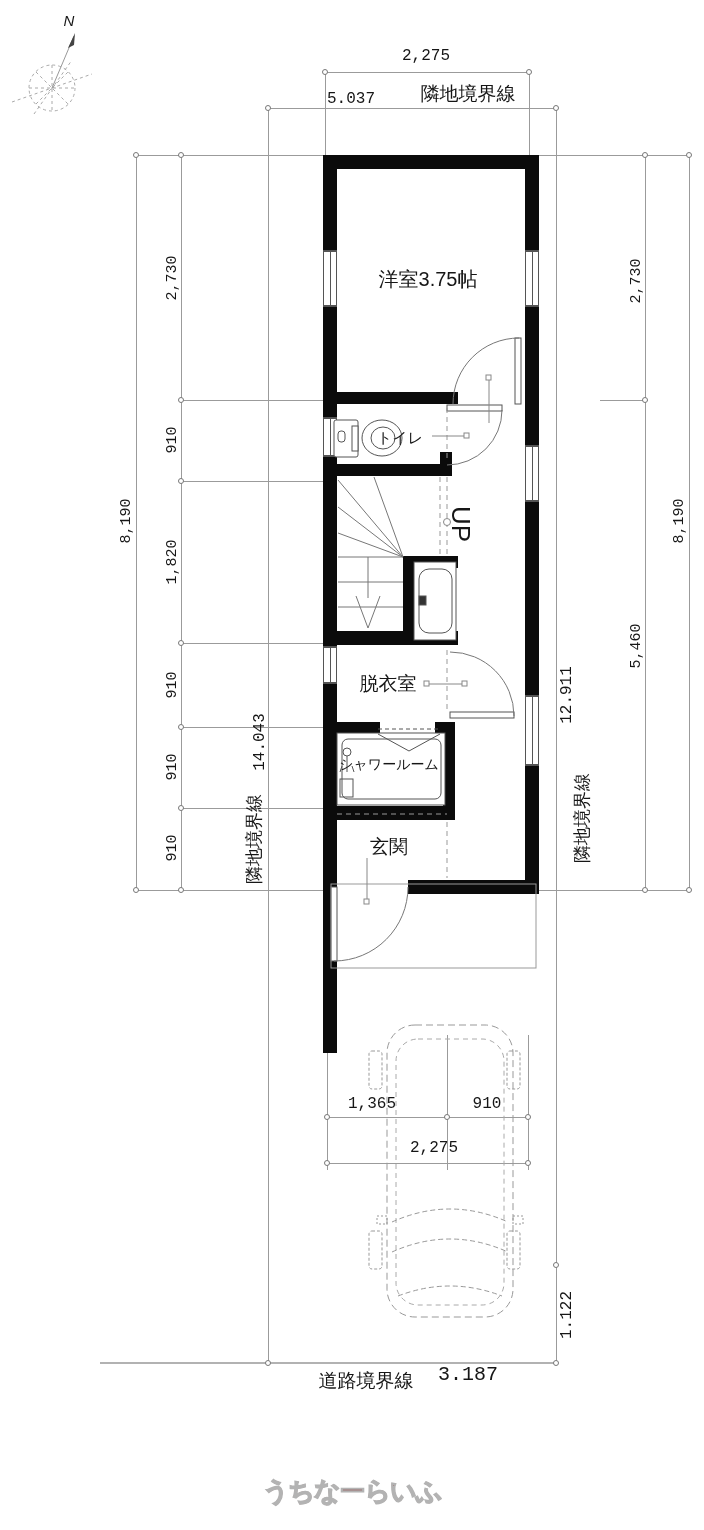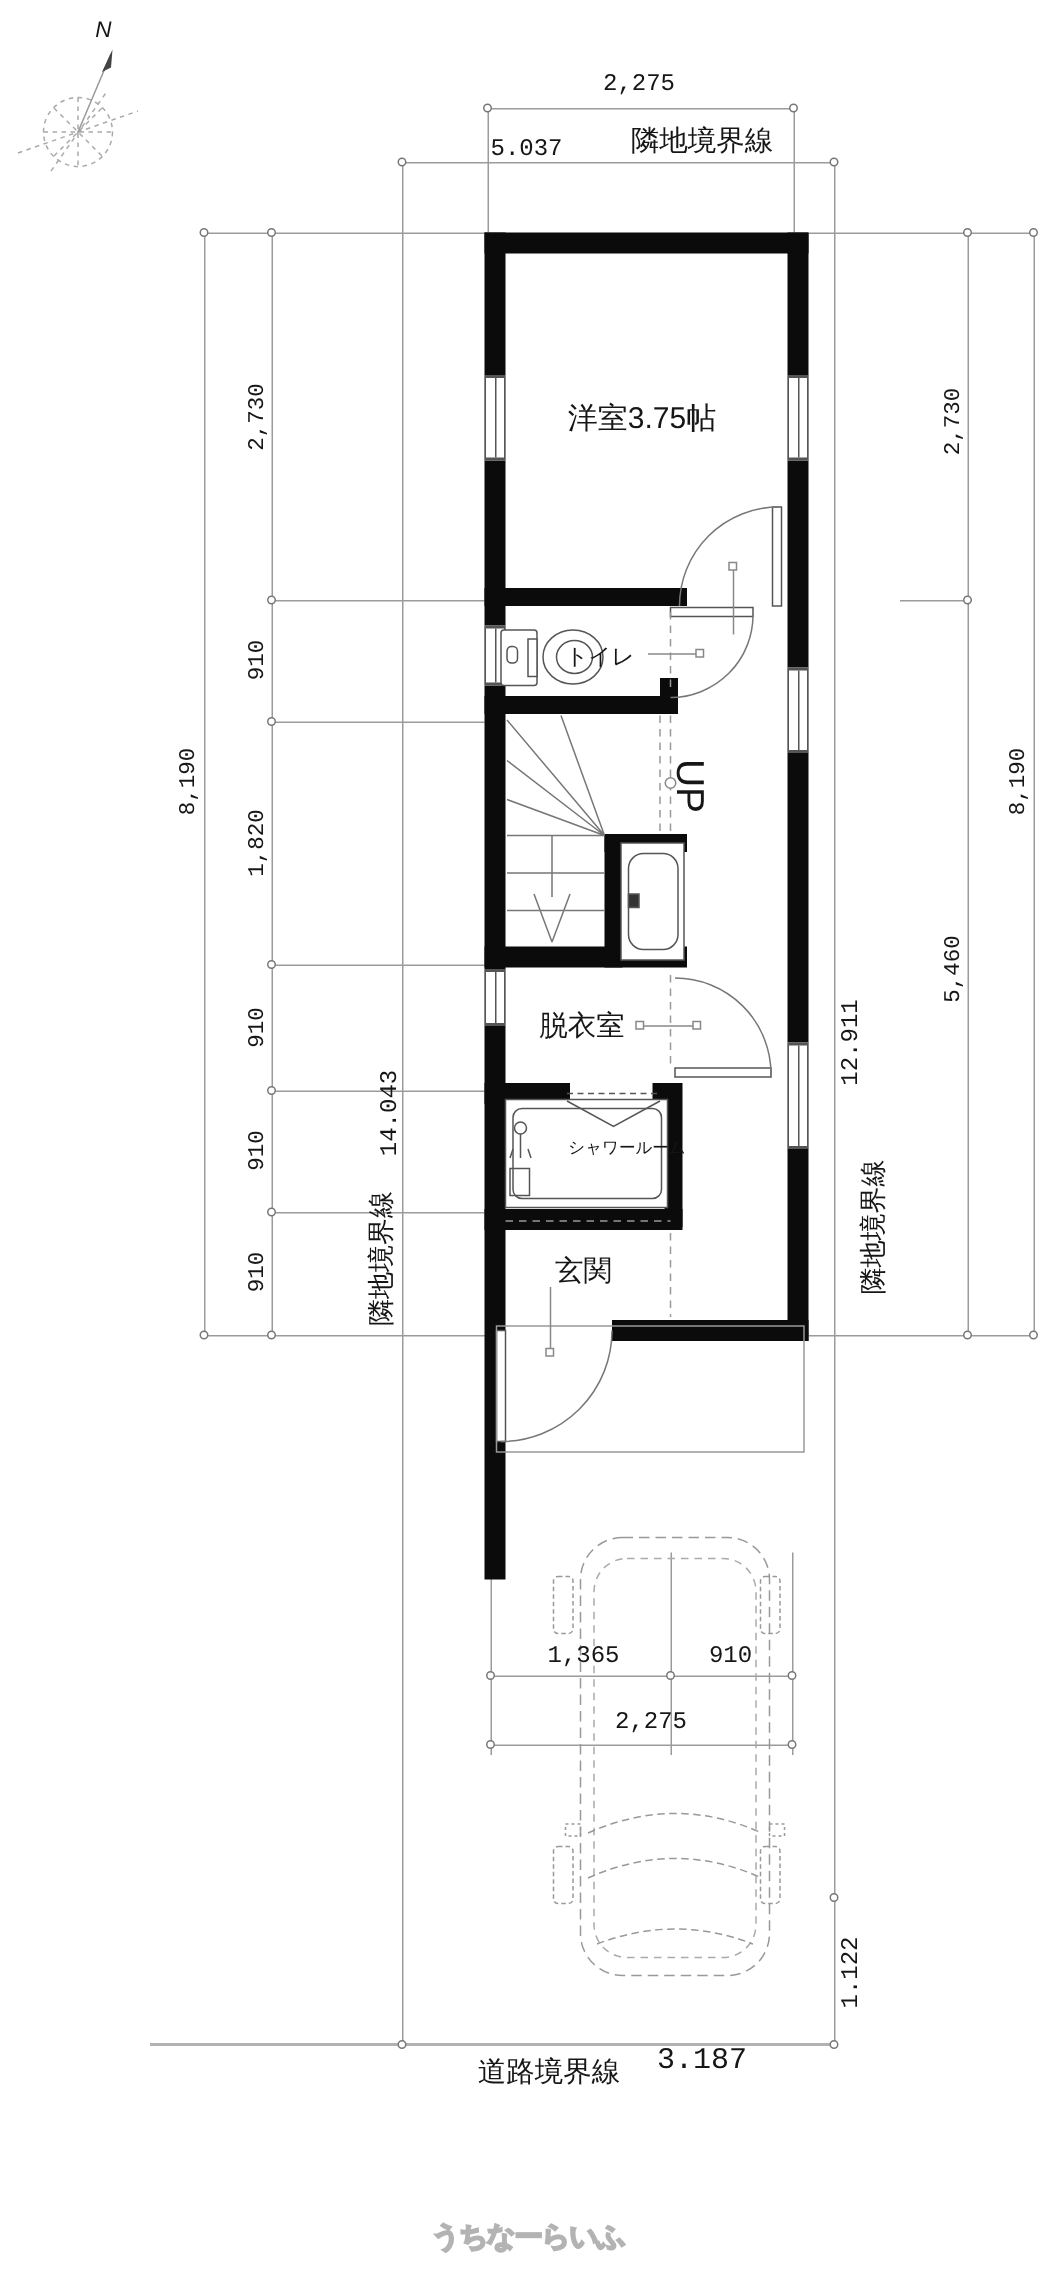--- a/index.html
+++ b/index.html
@@ -19,21 +19,21 @@
   
   .mk{position:absolute;width:6px;height:6px;border:1px solid #777;border-radius:50%;
       background:#fff;transform:translate(-50%,-50%);box-sizing:border-box;z-index:2;}
   
   .lbl{position:absolute;transform:translate(-50%,-50%);white-space:nowrap;color:#161616;
        font-size:18px;z-index:5;}
   .num{font-family:"Liberation Mono","DejaVu Sans Mono",monospace;font-size:16px;}
   .rotl{transform:translate(-50%,-50%) rotate(-90deg);}
   .rotr{transform:translate(-50%,-50%) rotate(90deg);}
   .watermark{z-index:7;color:#7f1d1d;-webkit-text-stroke:1.3px #b3b3b3;font-weight:bold;
-             font-size:19px;letter-spacing:-1px;}
+             font-size:26px;letter-spacing:-1px;}
   .title{z-index:6;font-weight:bold;font-size:40px;letter-spacing:2px;}
   svg.overlay{position:absolute;left:0;top:0;z-index:4;pointer-events:none;}
   .dash{stroke:#aaa;stroke-dasharray:3 3;fill:none;}
 </style>
 </head>
 <body>
 
 <div id="plan">
 
   <div class="lh" style="left:325px;top:72px;width:204px"></div>
@@ -200,40 +200,40 @@
   <div class="lbl" style="left:69px;top:20px;font-size:15px;font-style:italic">N</div>
 
   <div class="lbl num" style="left:426px;top:56px">2,275</div>
   <div class="lbl num" style="left:351px;top:99px">5.037</div>
   <div class="lbl" style="left:468px;top:94px;font-size:19px">隣地境界線</div>
 
   <div class="lbl" style="left:428px;top:279px;font-size:20px">洋室3.75帖</div>
   <div class="lbl" style="left:400px;top:438px;font-size:15px">トイレ</div>
   <div class="lbl rotr" style="left:460px;top:524px;font-size:26px">UP</div>
   <div class="lbl" style="left:388px;top:684px;font-size:19px">脱衣室</div>
-  <div class="lbl" style="left:418px;top:765px;font-size:11px">シャワールーム</div>
+  <div class="lbl" style="left:389px;top:765px;font-size:14px">シャワールーム</div>
   <div class="lbl" style="left:389px;top:847px;font-size:19px">玄関</div>
 
   <div class="lbl num rotl" style="left:126px;top:521px;font-size:15px">8,190</div>
   <div class="lbl num rotl" style="left:172px;top:278px;font-size:15px">2,730</div>
   <div class="lbl num rotl" style="left:172px;top:440px;font-size:15px">910</div>
   <div class="lbl num rotl" style="left:172px;top:562px;font-size:15px">1,820</div>
   <div class="lbl num rotl" style="left:172px;top:685px;font-size:15px">910</div>
   <div class="lbl num rotl" style="left:172px;top:767px;font-size:15px">910</div>
   <div class="lbl num rotl" style="left:172px;top:848px;font-size:15px">910</div>
   <div class="lbl num rotl" style="left:260px;top:742px">14.043</div>
   <div class="lbl rotl" style="left:254px;top:839px;font-size:18px">隣地境界線</div>
 
   <div class="lbl num rotl" style="left:636px;top:281px;font-size:15px">2,730</div>
   <div class="lbl num rotl" style="left:636px;top:646px;font-size:15px">5,460</div>
   <div class="lbl num rotl" style="left:679px;top:521px;font-size:15px">8,190</div>
   <div class="lbl num rotl" style="left:567px;top:695px">12.911</div>
   <div class="lbl rotl" style="left:582px;top:818px;font-size:18px">隣地境界線</div>
   <div class="lbl num rotl" style="left:567px;top:1315px">1.122</div>
 
-  <div class="lbl num" style="left:389px;top:1104px">1,365</div>
+  <div class="lbl num" style="left:372px;top:1104px">1,365</div>
   <div class="lbl num" style="left:487px;top:1104px">910</div>
   <div class="lbl num" style="left:434px;top:1148px">2,275</div>
   <div class="lbl" style="left:366px;top:1381px;font-size:19px">道路境界線</div>
   <div class="lbl num" style="left:468px;top:1374px;font-size:20px">3.187</div>
 
   <div class="lbl watermark" style="left:352px;top:1491px">うちなーらいふ</div>
 </div>
 
 </body></html>

